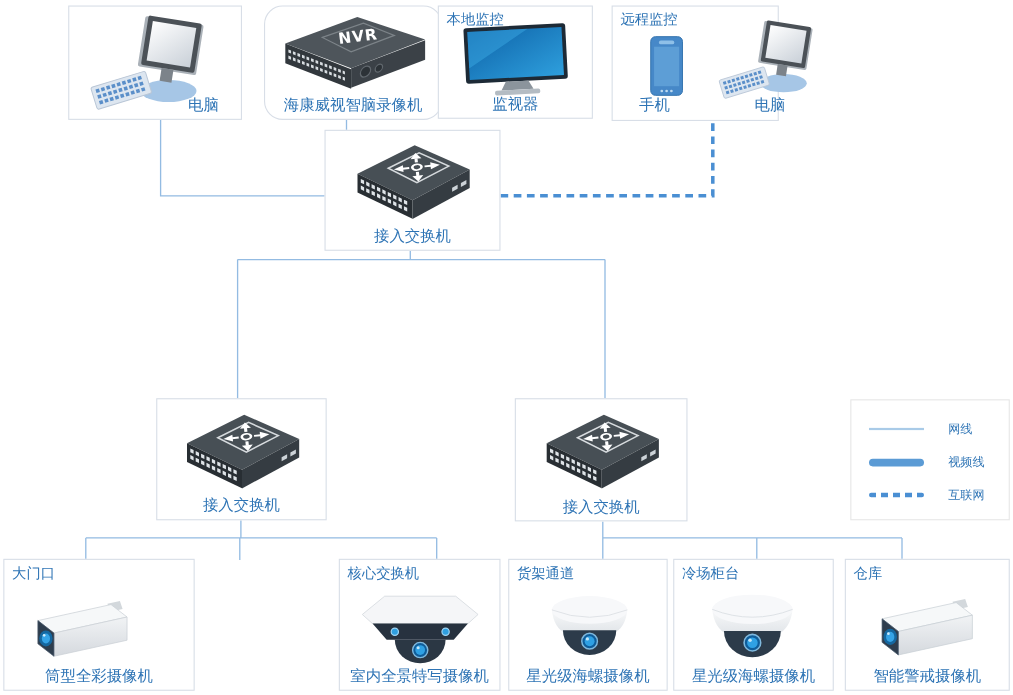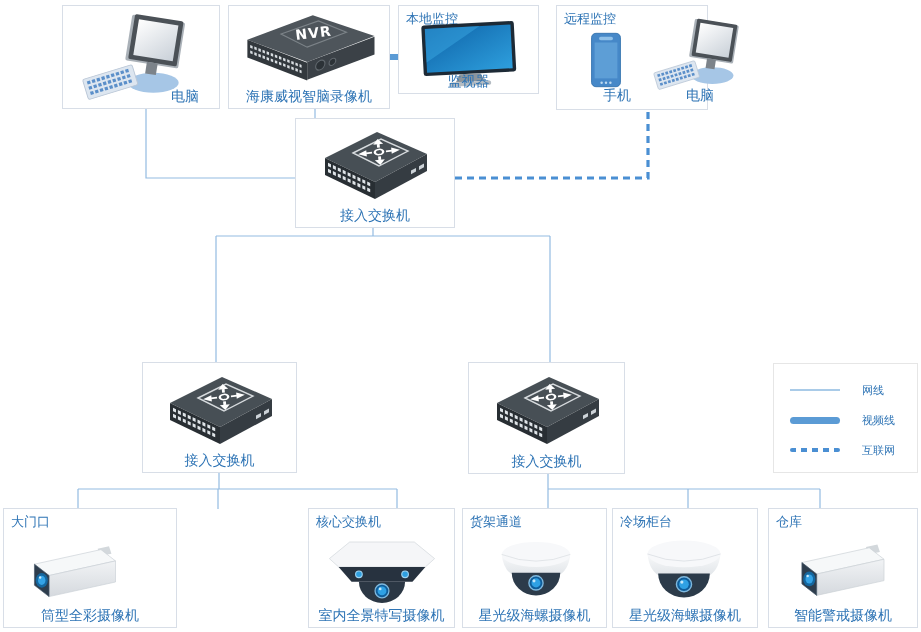--- a/index.html
+++ b/index.html
@@ -15,22 +15,22 @@
     position:absolute;left:0;right:0;bottom:4px;text-align:center;
     color:#2e74b5;font-size:14px;line-height:16px;white-space:nowrap;
   }
   .corner-label{
     position:absolute;left:7px;top:5px;color:#2e74b5;font-size:13px;line-height:15px;white-space:nowrap;
   }
   .icon{position:absolute;}
   
   .pc-box{left:62px;top:5px;width:158px;height:104px;}
   .pc-box .node-label{text-align:right;right:20px;left:auto;}
-  .nvr-box{left:228px;top:5px;width:162px;height:104px;}
-  .local-box{left:398px;top:5px;width:141px;height:89px;}
+  .nvr-box{left:240px;top:5px;width:162px;height:104px;border-radius:17px;}
+  .local-box{left:398px;top:5px;width:141px;height:103px;}
   .remote-box{left:556px;top:5px;width:152px;height:105px;}
   .remote-col-label{position:absolute;bottom:4px;color:#2e74b5;font-size:14px;white-space:nowrap;}
   
   .core-switch-box{left:295px;top:118px;width:160px;height:110px;}
   .asw1-box{left:142px;top:362px;width:155px;height:111px;}
   .asw2-box{left:468px;top:362px;width:157px;height:112px;}
   
   .legend-box{left:773px;top:363px;width:145px;height:110px;border-color:#e6e6e6;
     display:flex;flex-direction:column;justify-content:center;gap:15px;padding:6px 0 2px 16px;}
   .legend-row{display:flex;align-items:center;}
@@ -209,21 +209,21 @@
         <use href="#sym-tv"></use>
       </svg>
     <div class="node-label">监视器</div>
   </div>
 
   <div class="node remote-box">
     <div class="corner-label">远程监控</div>
     <svg class="icon" style="left:33px;top:26px;width:32px;height:56px">
         <use href="#sym-phone"></use>
       </svg>
-    <div class="remote-col-label" style="left:24px;width:50px;text-align:right">手机</div>
+    <div class="remote-col-label" style="left:24px;width:50px;text-align:left">手机</div>
     <svg class="icon" style="left:92px;top:9px;width:98px;height:76px">
         <use href="#sym-pc"></use>
       </svg>
     <div class="remote-col-label" style="left:118px;width:50px;text-align:center">电脑</div>
   </div>
 
   <div class="node core-switch-box">
     <svg class="icon" style="left:14px;top:-1px;width:130px;height:92px">
         <use href="#sym-switch"></use>
       </svg>

